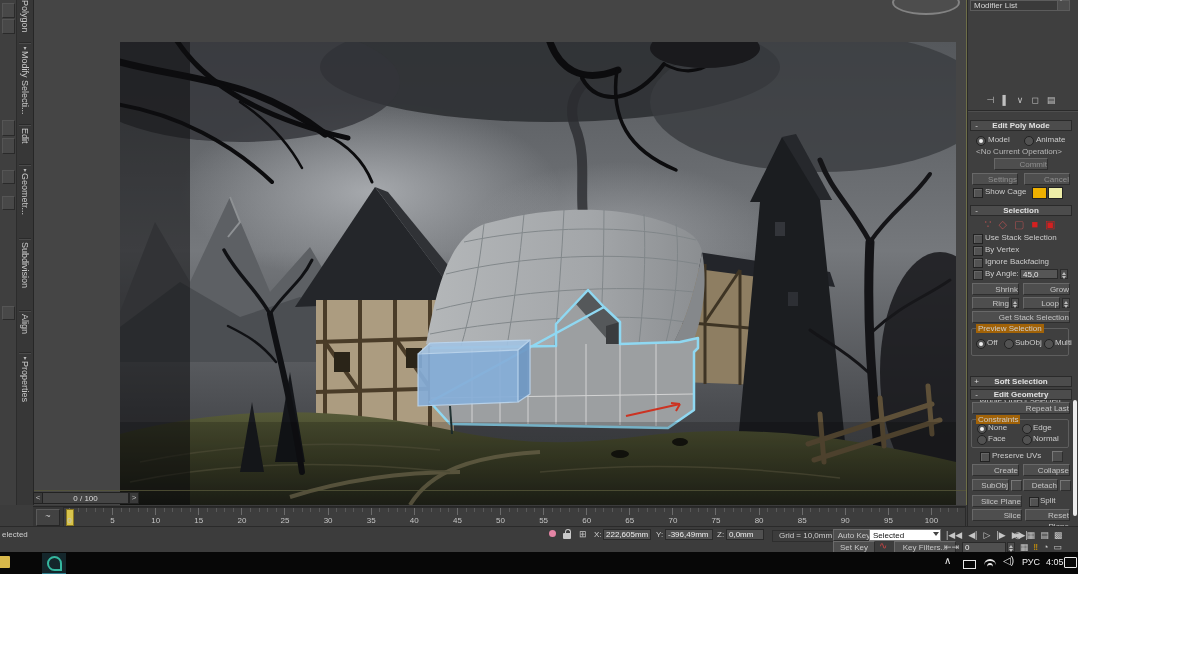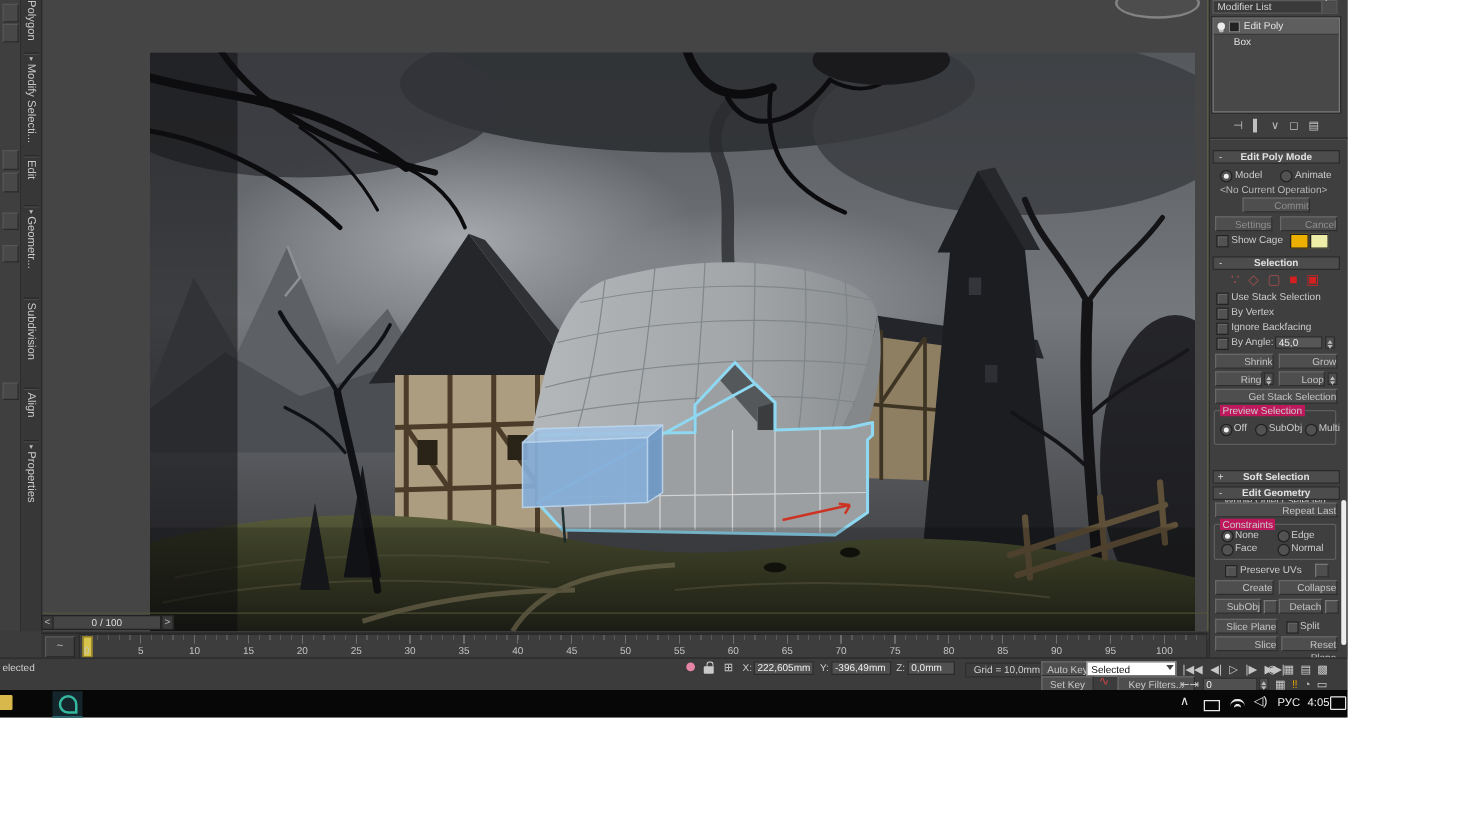--- a/index.html
+++ b/index.html
@@ -56,21 +56,21 @@
   .pbtn.dim{color:#8f8f8f;}
   .cb{position:absolute;width:8px;height:8px;background:#525252;border:1px solid #222;box-shadow:inset 1px 1px 0 rgba(255,255,255,.12);}
   .rb{position:absolute;width:8px;height:8px;border-radius:50%;background:#525252;border:1px solid #222;}
   .rb.on::after{content:"";display:block;width:4px;height:4px;margin:2px;border-radius:50%;background:#efefef;}
   .pfield{position:absolute;height:10px;background:#565656;border:1px solid #2a2a2a;color:#e8e8e8;font-size:8px;line-height:9px;padding-left:2px;box-sizing:border-box;}
   .spin{position:absolute;width:8px;height:10px;background:#4e4e4e;border:1px solid #2c2c2c;box-sizing:border-box;}
   .spin i{display:block;width:0;height:0;border-left:2.5px solid transparent;border-right:2.5px solid transparent;margin:1.5px auto 0;}
   .spin .u{border-bottom:3px solid #bbb;}
   .spin .d{border-top:3px solid #bbb;}
   .grpbox{position:absolute;border:1px solid #5e5e5e;border-radius:2px;}
-  .grpbox .legend{position:absolute;top:-5px;left:4px;background:#be185d;padding:0 2px;font-size:8px;color:#cccccc;}
+  .grpbox .legend{position:absolute;top:-5px;left:4px;background:#a16207;padding:0 2px;font-size:8px;color:#cccccc;}
   .sq{position:absolute;width:9px;height:9px;background:#4e4e4e;border:1px solid #777;border-bottom-color:#2e2e2e;border-right-color:#2e2e2e;}
   .subico{font-size:11px;line-height:13px;cursor:pointer;}
   #cpscroll{position:absolute;left:105px;top:400px;width:4px;height:116px;background:#ededed;border-radius:2px;}
 
   
   #statusbar{left:0;top:526px;width:1078px;height:26px;background:#3c3c3c;border-top:1px solid #2a2a2a;font-size:8px;color:#cfcfcf;}
   .srow{position:absolute;left:0;width:1078px;height:13px;}
   .sfield{position:absolute;height:11px;background:#505050;border:1px solid #2a2a2a;color:#eee;font-size:8px;line-height:10px;padding-left:2px;box-sizing:border-box;}
   .sbtn{position:absolute;height:12px;background:#4e4e4e;border:1px solid #6a6a6a;border-bottom-color:#2c2c2c;border-right-color:#2c2c2c;color:#c8c8c8;font-size:8px;text-align:center;line-height:11px;box-sizing:border-box;cursor:pointer;}
   .sico{position:absolute;color:#c6c6c6;font-size:9px;line-height:12px;cursor:pointer;}
@@ -349,30 +349,20 @@
           <span class="tick-label" style="left: 824.4px;">95</span>
           <span class="tick-label" style="left: 867.5px;">100</span>
         </div>
   </div>
 
   <div class="abs" id="cmdpanel">
     <div id="modcombo">
       <span>Modifier List</span>
       <span class="dd"><span class="tri-d"></span></span>
     </div>
-    <div id="stackbox">
-      <div class="stackrow sel">
-        <span class="bulb"></span>
-        <span class="modico"></span>
-        <span>Edit Poly</span>
-      </div>
-      <div class="stackrow" style="padding-left:16px;">
-        <span>Box</span>
-      </div>
-    </div>
     <div id="stacktools">
       <span>⊣</span>
       <span>▌</span>
       <span>∨</span>
       <span>◻</span>
       <span>▤</span>
     </div>
     <div id="stacksep"></div>
 
     <div class="rollhead" style="top:120px;">

